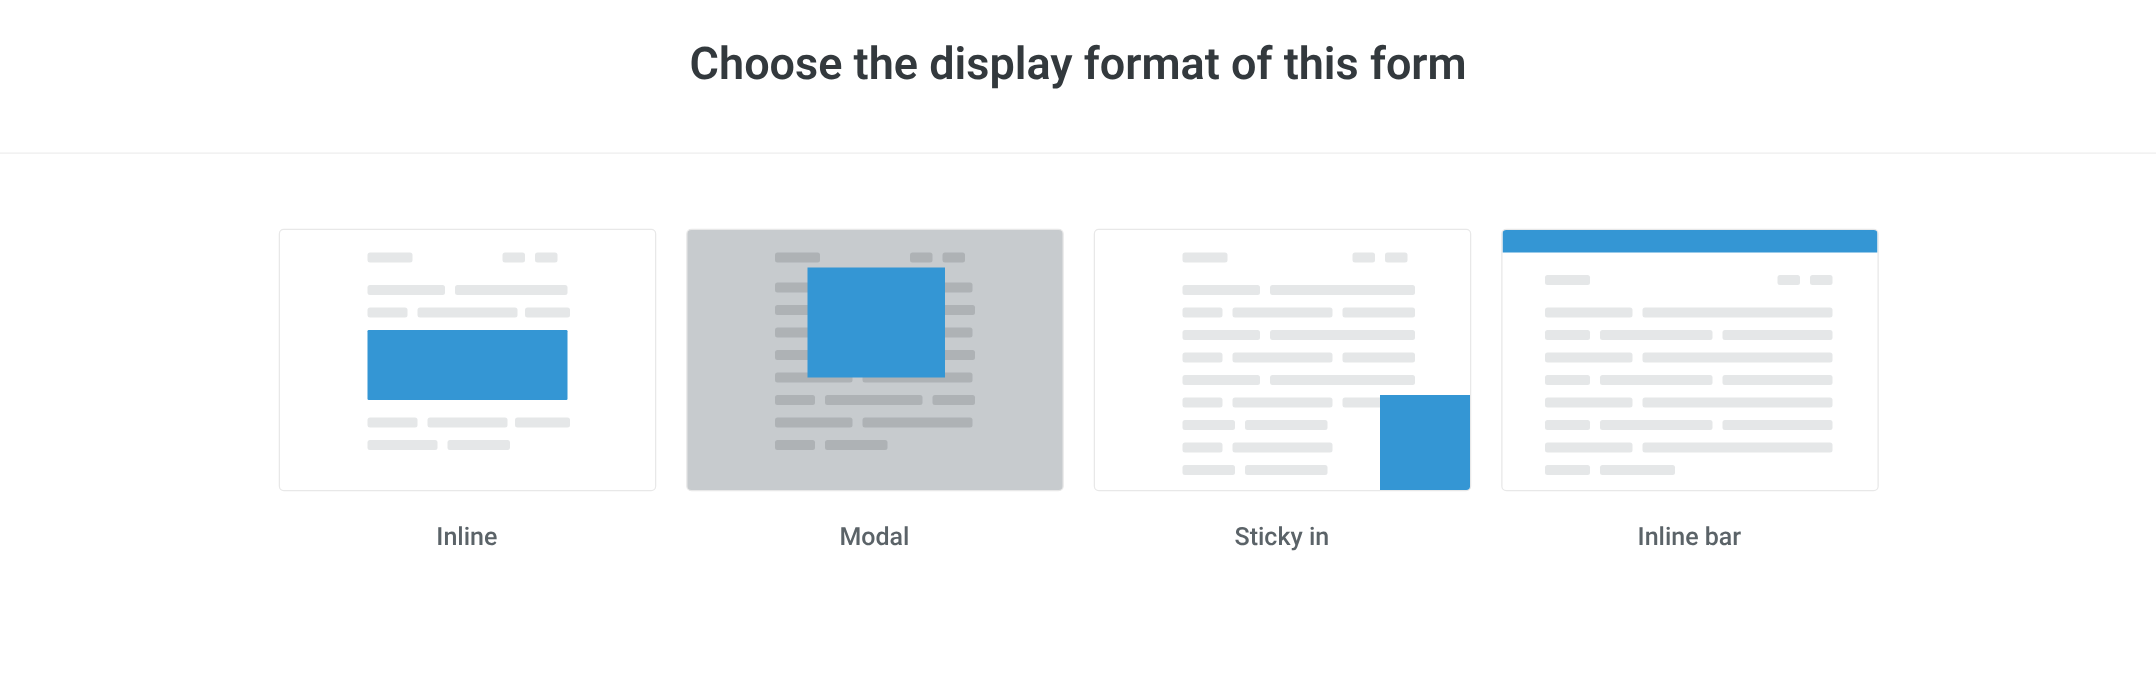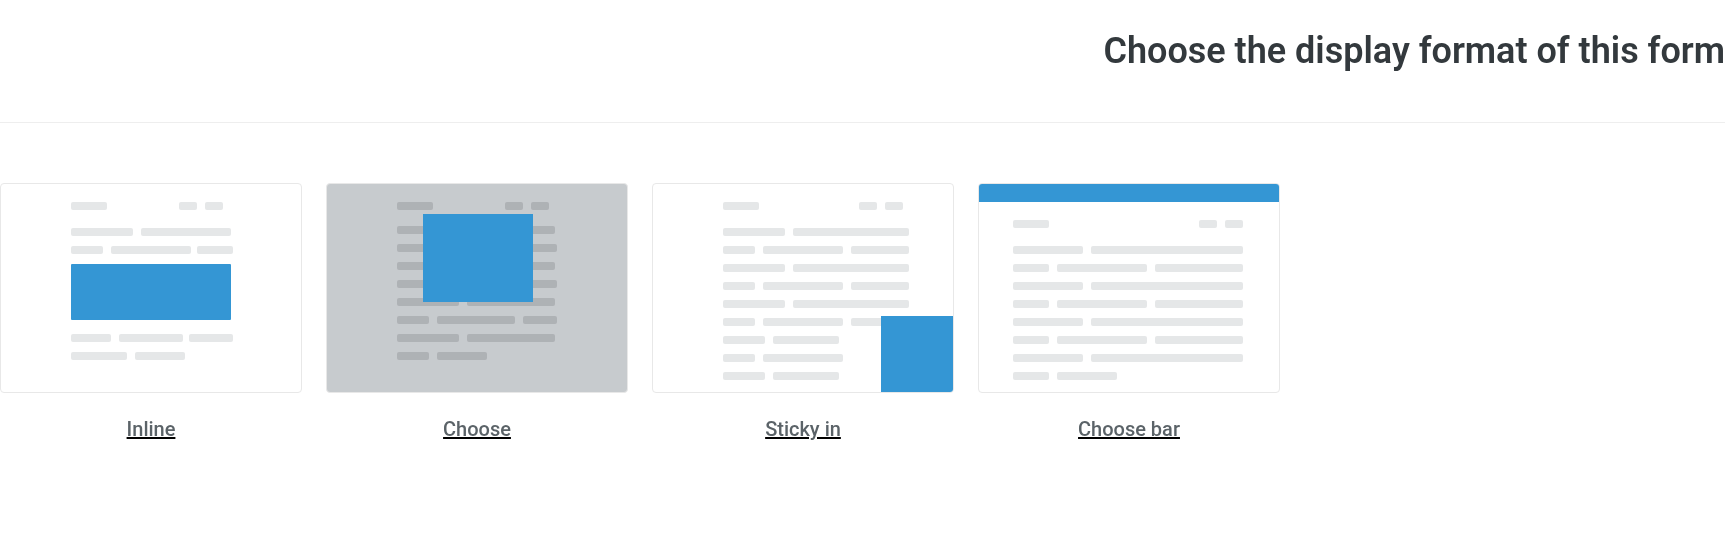--- a/index.html
+++ b/index.html
@@ -11,36 +11,36 @@
       font-family: -apple-system, BlinkMacSystemFont, "Segoe UI", Roboto, "Helvetica Neue", Arial, sans-serif;
       background: #ffffff;
       width: 1725px;
       height: 552px;
     }
     .container {
       width: 100%;
       padding-top: 30px;
     }
     .page-title {
-      text-align: right;
+      text-align: center;
       font-size: 36px;
       font-weight: 600;
       color: #33393d;
       margin-bottom: 50px;
     }
     .divider {
       border: none;
       border-top: 1px solid #eeeeee;
       margin: 0;
     }
     .options {
       display: flex;
+      justify-content: center;
       gap: 24px;
       padding-top: 60px;
-      text-decoration: underline;
     }
     .option {
       display: flex;
       flex-direction: column;
       align-items: center;
       cursor: pointer;
     }
     .option-card {
       width: 302px;
       height: 210px;
@@ -252,21 +252,21 @@
           <div class="mrow">
               <span class="tline" style="width:62px;left:0;"></span>
               <span class="tline" style="width:88px;left:70px;"></span>
             </div>
           <div class="mrow">
               <span class="tline" style="width:32px;left:0;"></span>
               <span class="tline" style="width:50px;left:40px;"></span>
             </div>
         </div>
       </div>
-      <div class="option-label">Choose</div>
+      <div class="option-label">Modal</div>
     </div>
 
     <div class="option">
       <div class="option-card slidein-card">
         <div class="slidein-rect"></div>
         <div class="srow first">
           <span class="tline" style="width:36px;left:0;"></span>
           <span class="tline" style="width:18px;left:136px;"></span>
           <span class="tline" style="width:18px;left:162px;"></span>
         </div>
@@ -352,17 +352,17 @@
           <div class="brow">
               <span class="tline" style="width:70px;left:0;"></span>
               <span class="tline" style="width:152px;left:78px;"></span>
             </div>
           <div class="brow">
               <span class="tline" style="width:36px;left:0;"></span>
               <span class="tline" style="width:60px;left:44px;"></span>
             </div>
         </div>
       </div>
-      <div class="option-label">Choose bar</div>
+      <div class="option-label">Inline bar</div>
     </div>
 
   </div>
 </div>
 
 </body></html>

